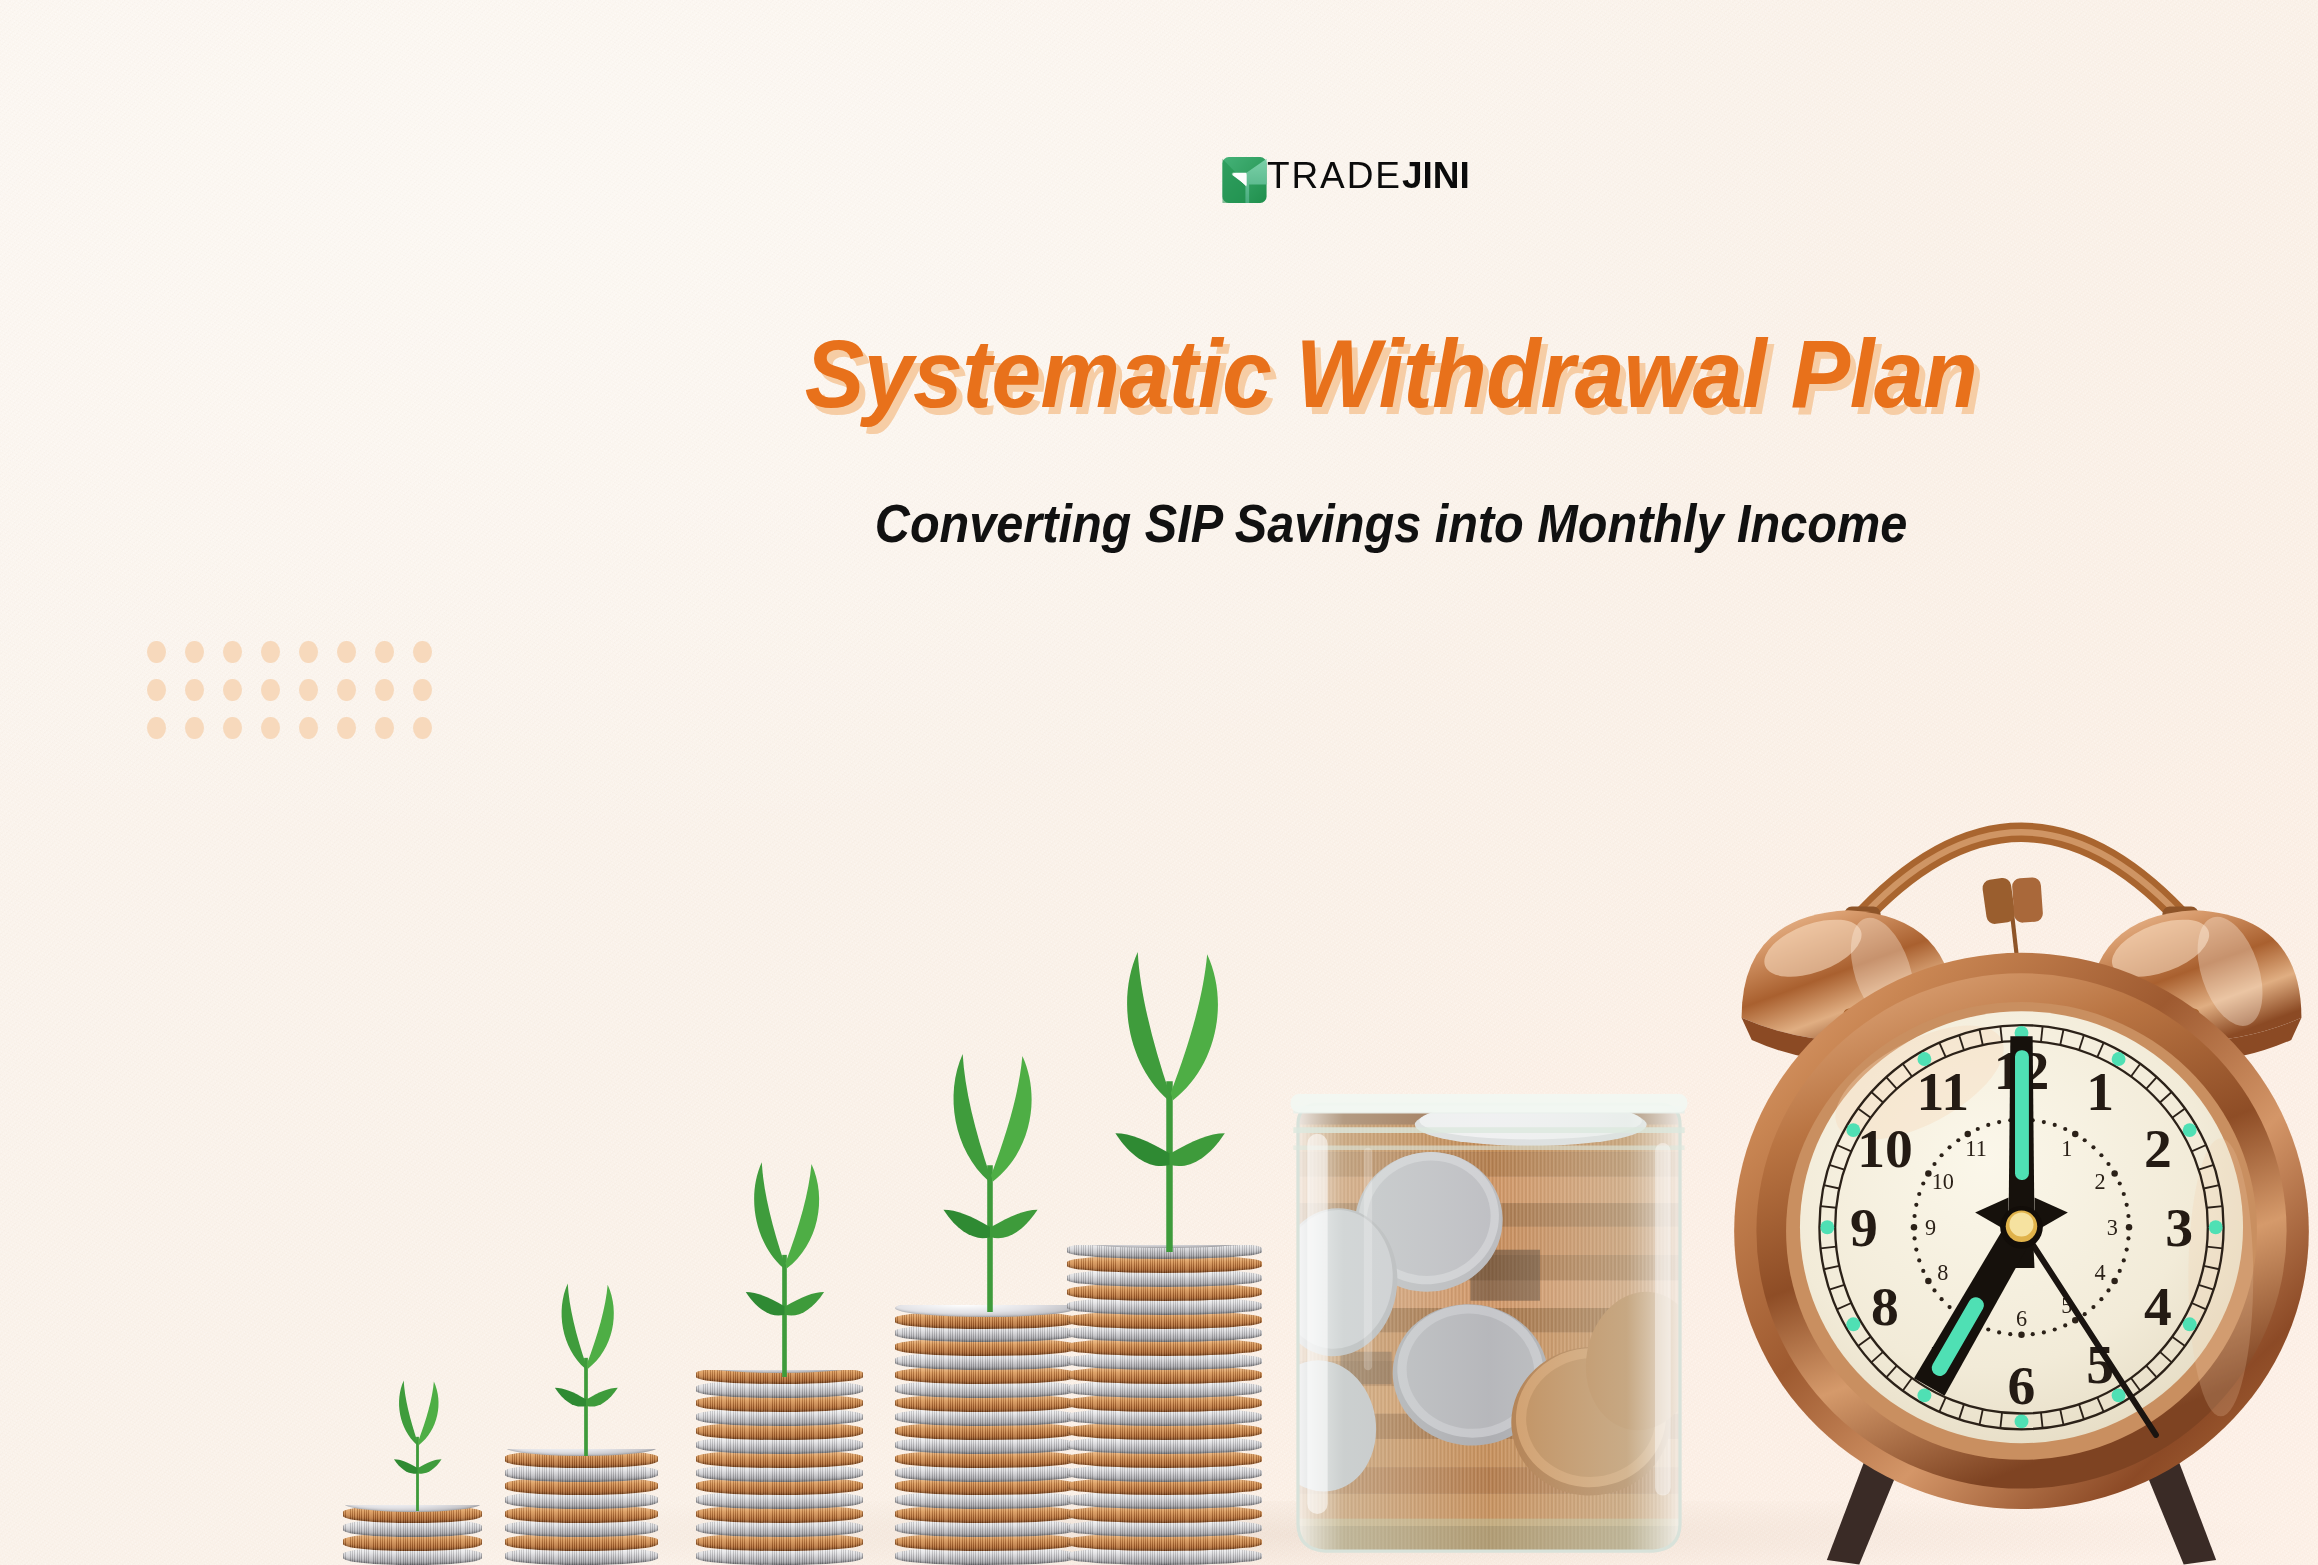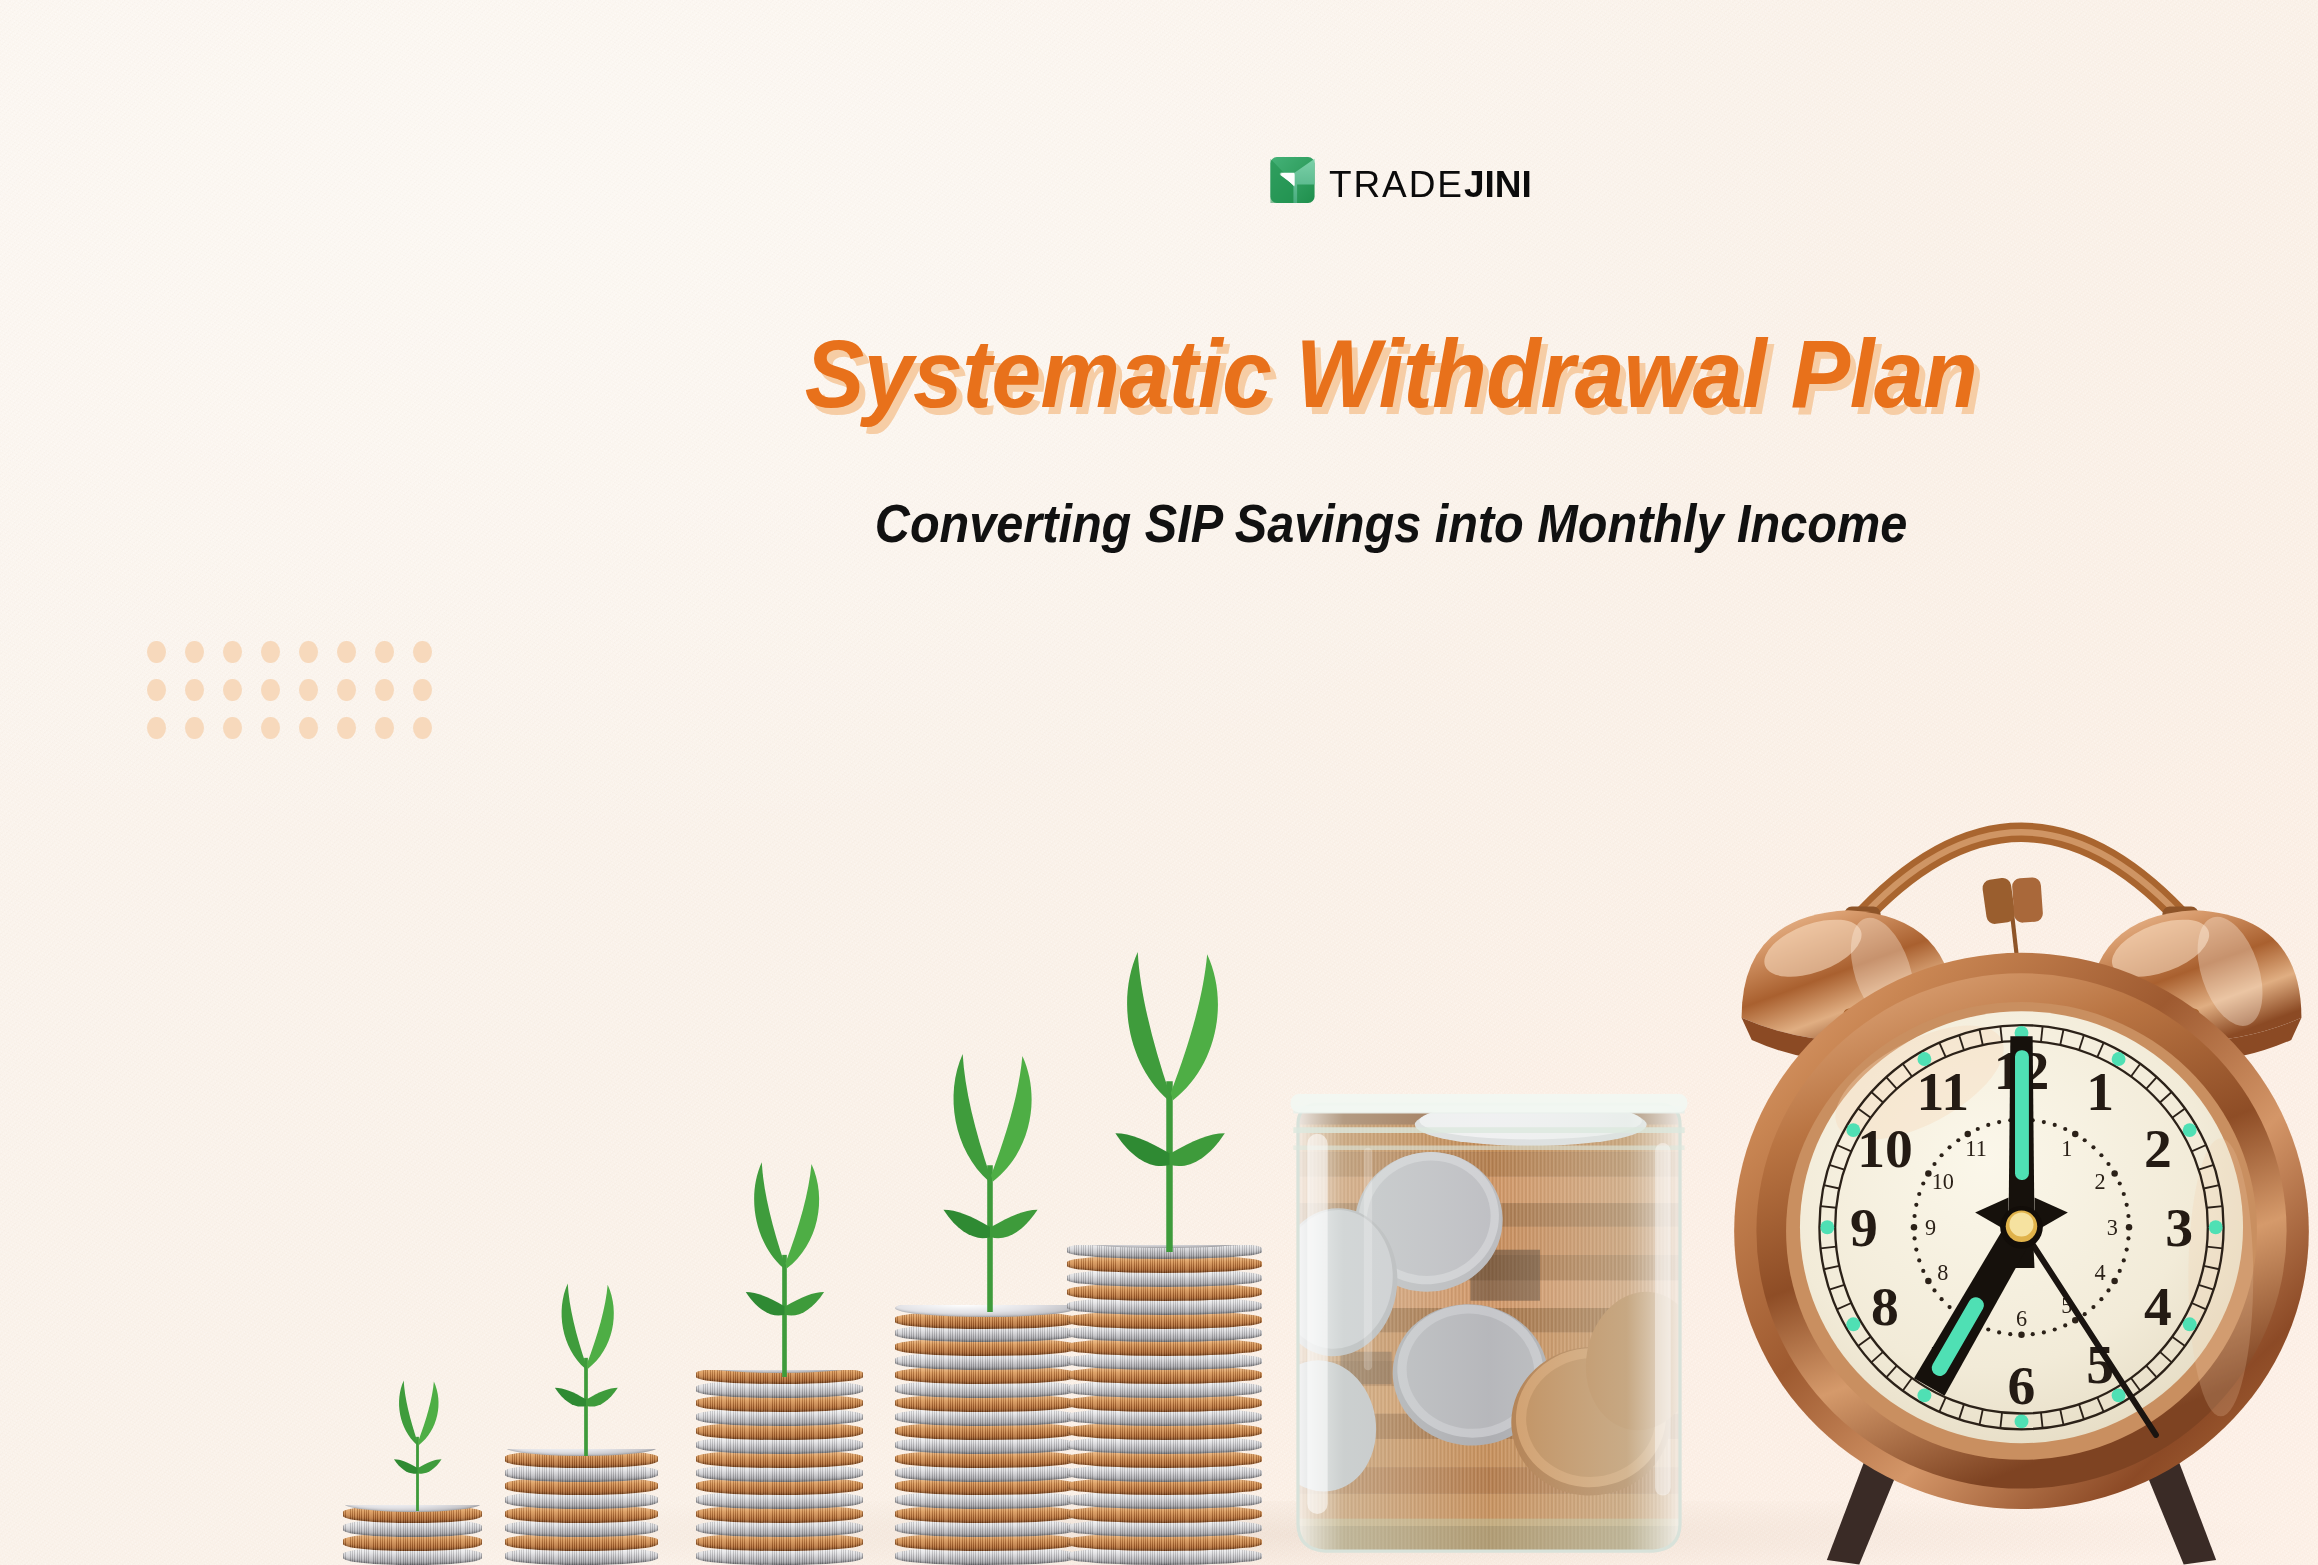--- a/index.html
+++ b/index.html
@@ -26,22 +26,22 @@
   #grain {
     position: absolute; inset: 0; pointer-events: none; opacity: .5;
     background-image:
       repeating-linear-gradient(27deg, rgba(190,165,145,.035) 0 0.9px, rgba(255,255,255,0) 0.9px 2.8px),
       repeating-linear-gradient(-51deg, rgba(180,150,130,.028) 0 1.4px, rgba(255,255,255,0) 1.4px 4.2px),
       repeating-linear-gradient(74deg, rgba(255,255,255,.30) 0 0.5px, rgba(255,255,255,0) 0.5px 2.3px);
   }
 
   
   #logo {
-    position: absolute; left: 1270px; top: 157px;
-    display: flex; align-items: flex-end; gap: 14px;
+    position: absolute; left: 1222px; top: 157px;
+    display: flex; align-items: flex-start; 
   }
   #logo-mark { width: 45px; height: 46px; display: block; }
   #logo-word { font-size: 37px; letter-spacing: 0.5px; line-height: 1; white-space: nowrap; color: #0B0B0B; }
   #logo-word .thin { font-weight: 300; letter-spacing: 1.9px; }
   #logo-word .bold { font-weight: 800; letter-spacing: 0px; }
 
   
   #title {
     position: absolute; left: 0; right: 0; top: 325px;
     text-align: center;

